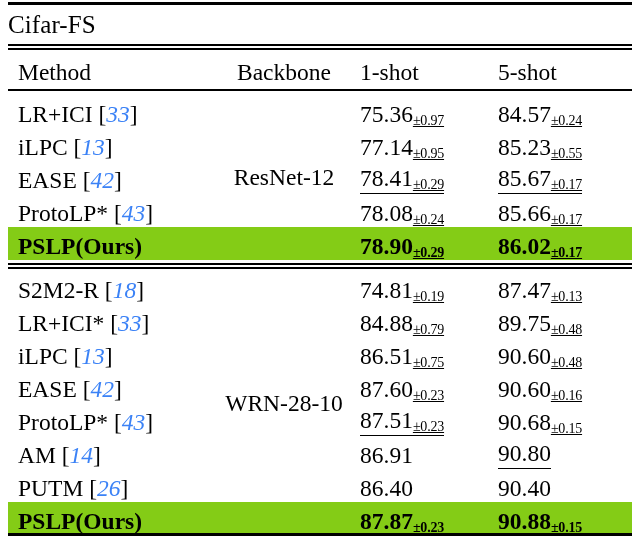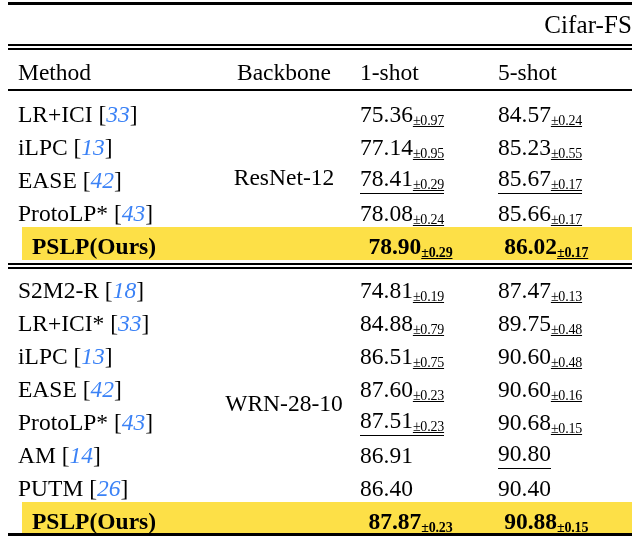--- a/index.html
+++ b/index.html
@@ -36,21 +36,21 @@
 
   
   .title-row {
     position: absolute;
     left: 8px;
     right: 8px;
     top: 8px;
     height: 34px;
     display: flex;
     align-items: center;
-    justify-content: flex-end;
+    justify-content: flex-start;
   }
   .title-text {
     font-size: 25px;
     letter-spacing: 0.1px;
   }
 
   
   .row {
     position: absolute;
     left: 8px;
@@ -87,22 +87,21 @@
     letter-spacing: -0.2px;
     text-decoration: underline;
   }
   .underline-val {
     border-bottom: 1.7px solid #000;
     padding-bottom: 1px;
   }
 
   
   .row.highlight {
-    background: #fde047;
-    margin-left: 14px;
+    background: #84cc16;
   }
 
   
   .backbone-label {
     position: absolute;
     font-size: 23.5px;
     text-align: center;
     width: 152px;
     left: 208px;
   }

